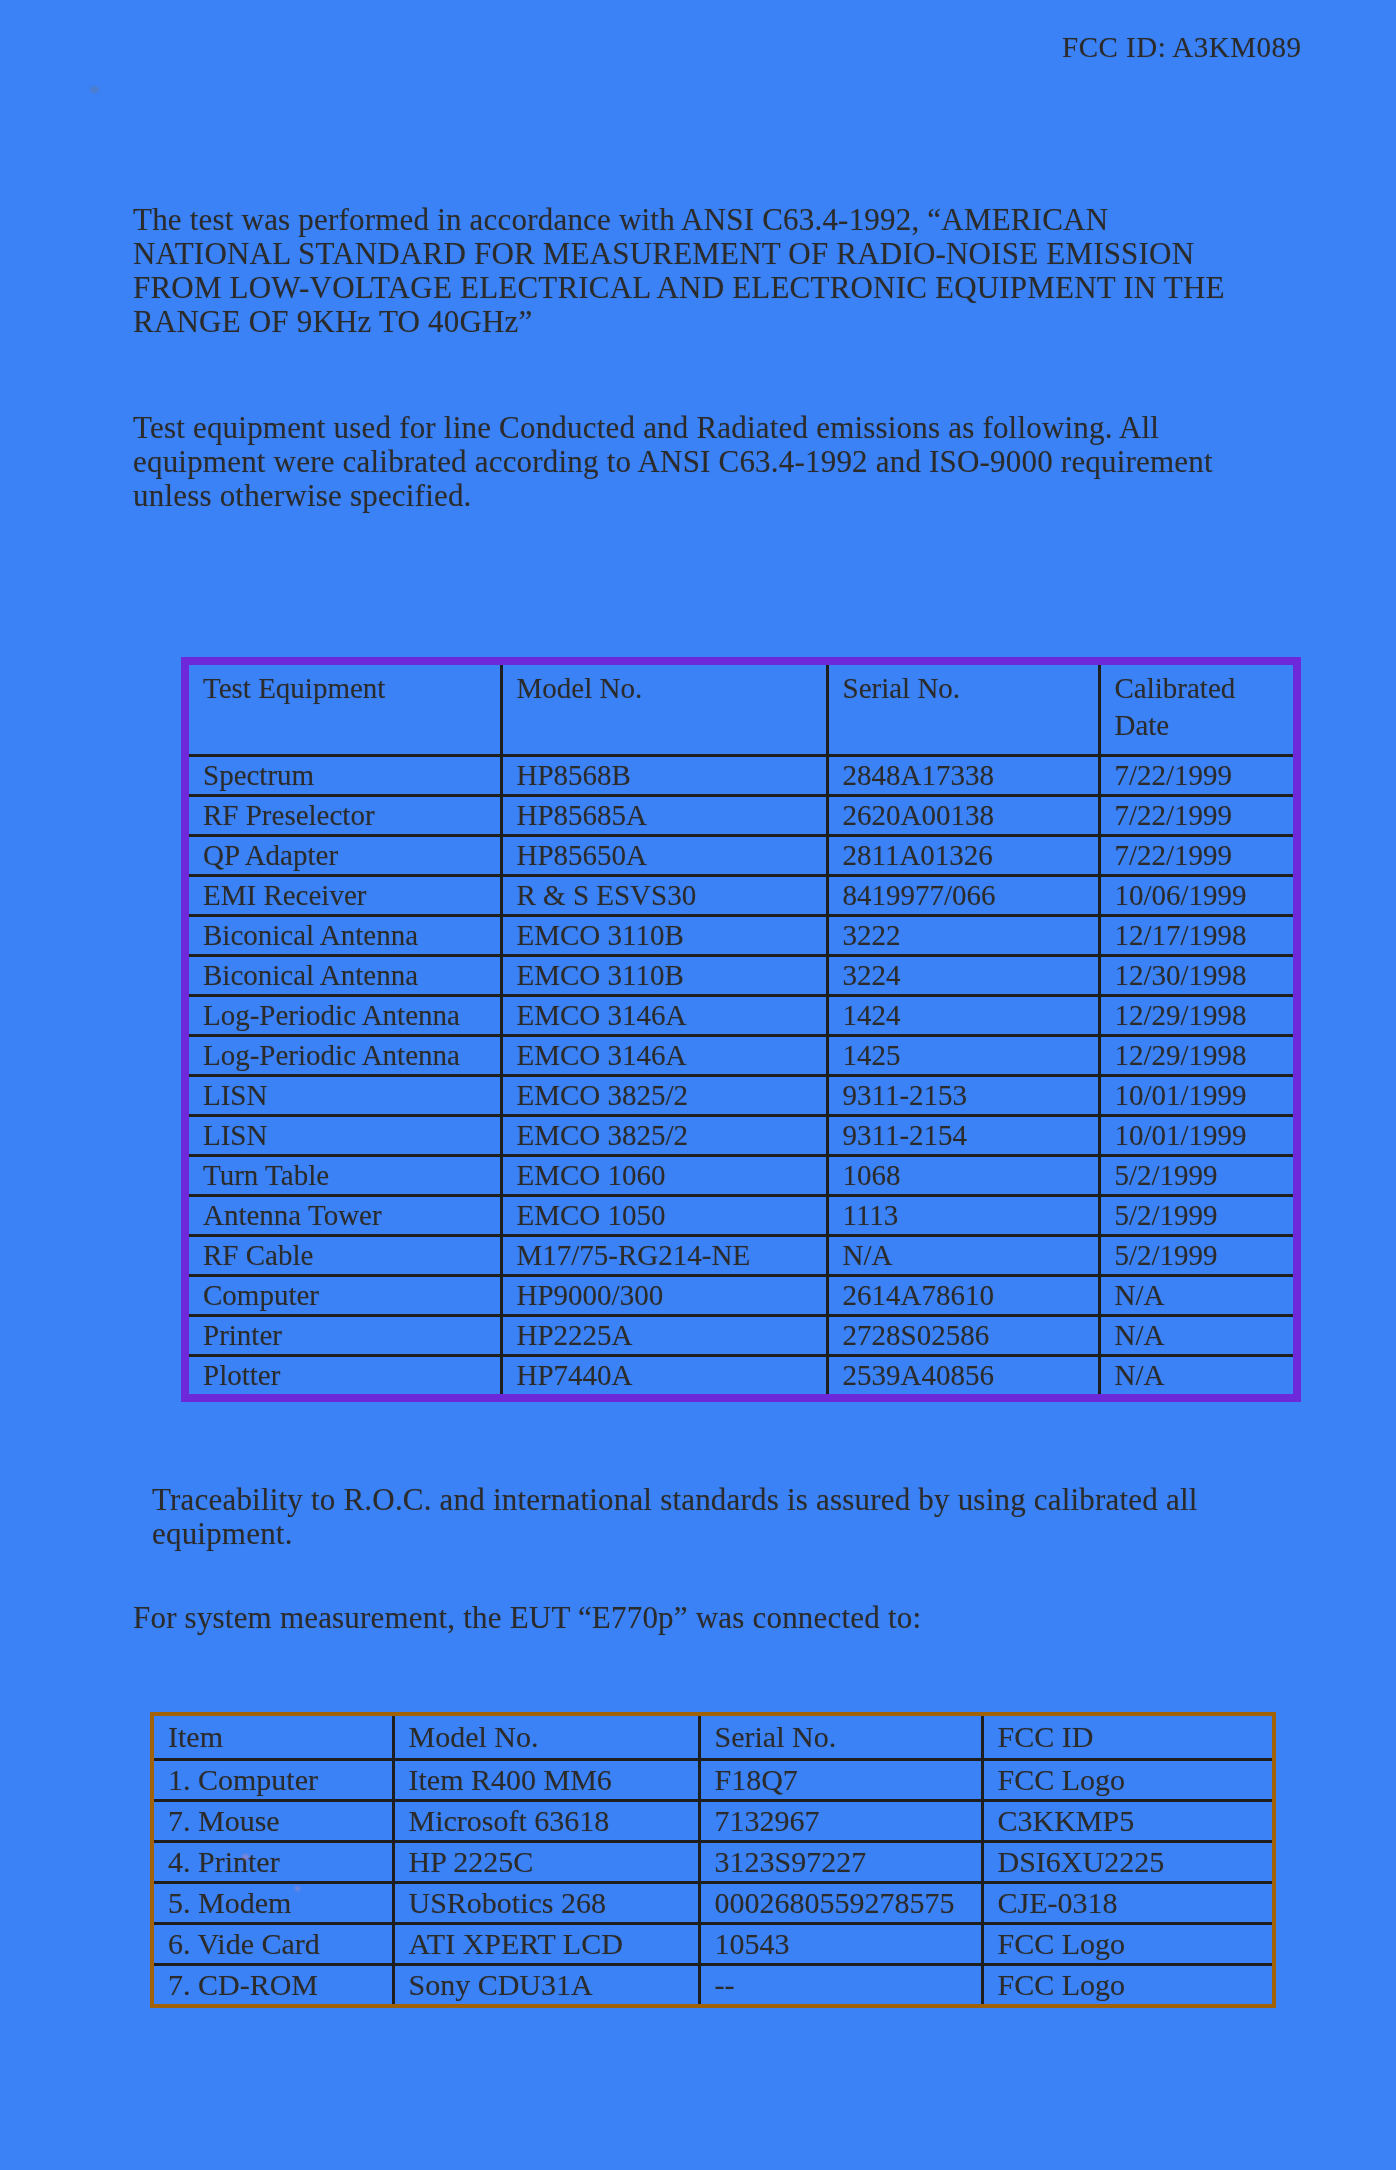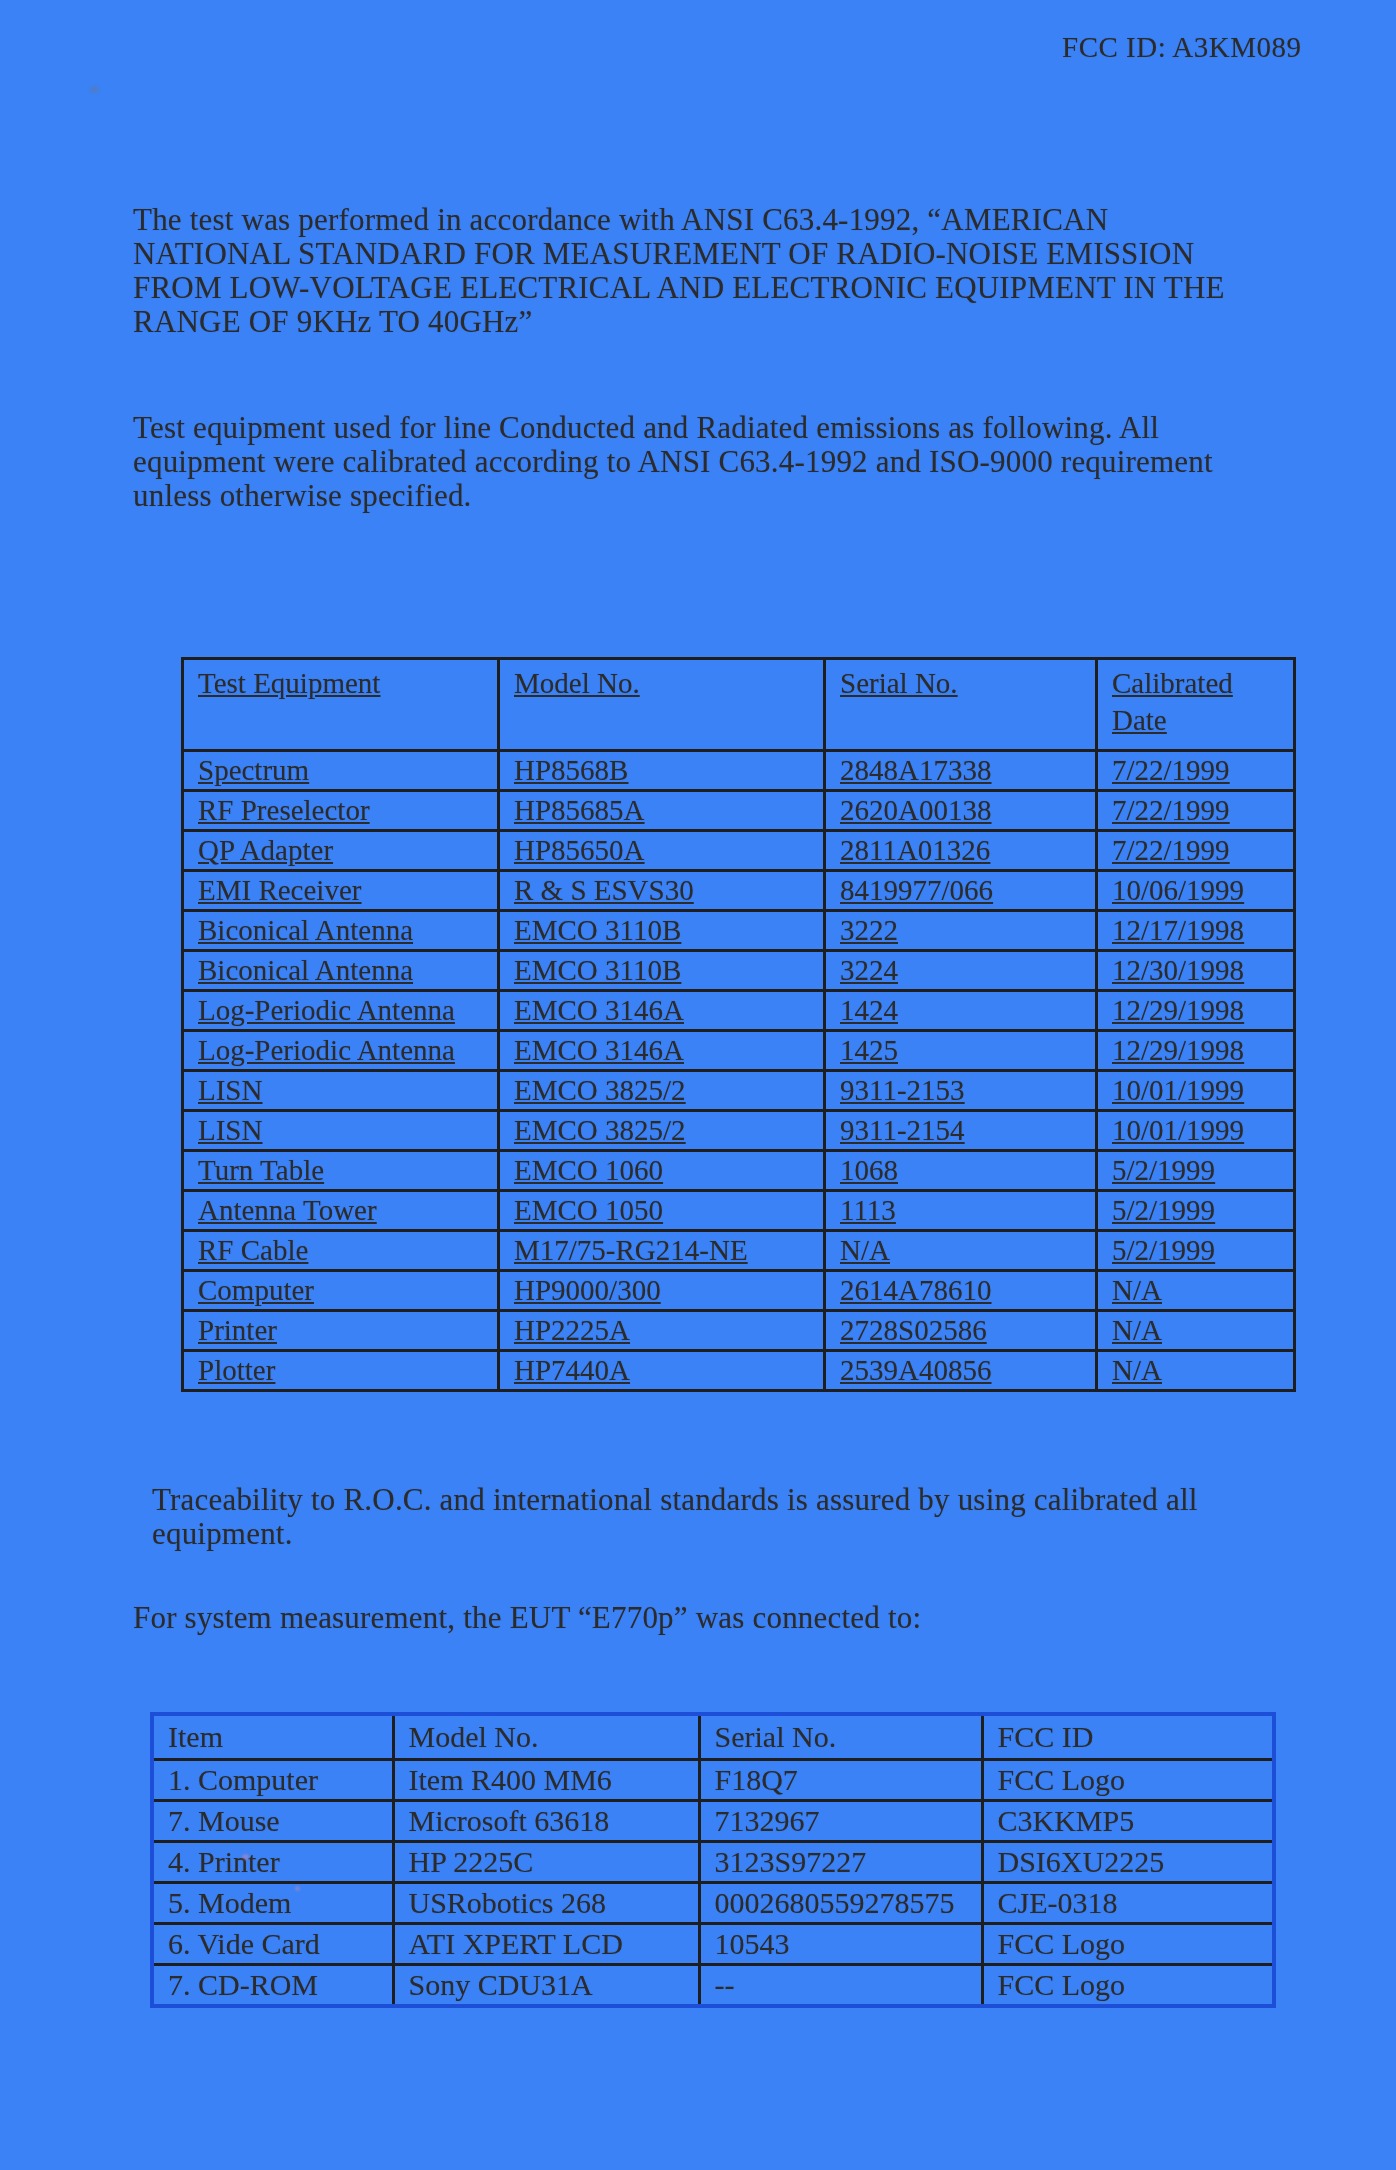--- a/index.html
+++ b/index.html
@@ -33,31 +33,31 @@
     border-collapse:collapse;
     table-layout:fixed;
     background:transparent;
   }
   table.doc th, table.doc td {
     border:3px solid #1e1e1e;
     font-weight:normal;
     text-align:left;
     overflow:hidden;
   }
-  #equipment-table { top:657px; left:181px; width:1112px; border:3px solid #6d28d9;text-decoration:underline; }
+  #equipment-table { top:657px; left:181px; width:1112px; border:8px solid #6d28d9; }
   #equipment-table th {
     height:84px; vertical-align:top;
     padding:5px 6px 0 14px;
     font-size:29px; line-height:37px;
   }
   #equipment-table td {
     height:37px; padding:0 4px 0 14px;
     font-size:29px; vertical-align:middle;
   }
-  #eut-table { top:1712px; left:150px; width:1122px; border:4px solid #1d4ed8; }
+  #eut-table { top:1712px; left:150px; width:1122px; border:4px solid #a16207; }
   #eut-table th {
     height:42px; vertical-align:middle;
     padding:0 6px 0 14px;
     font-size:30px;
   }
   #eut-table td {
     height:38px; padding:0 4px 0 14px;
     font-size:30px; vertical-align:middle;margin-top:40px;
   }
   .artifact { position:absolute; border-radius:50%; pointer-events:none; }

